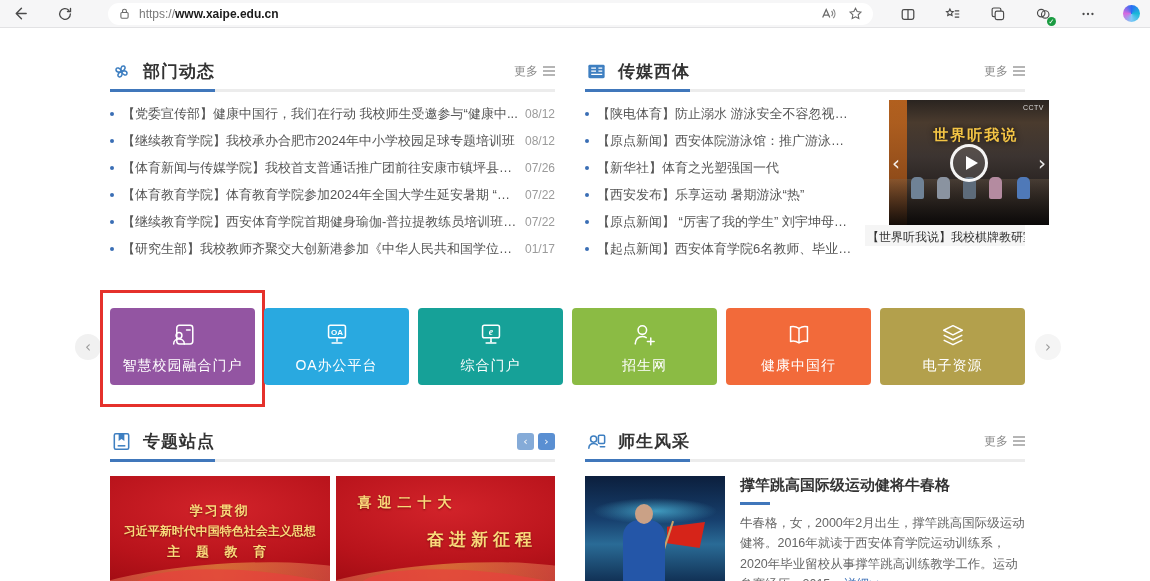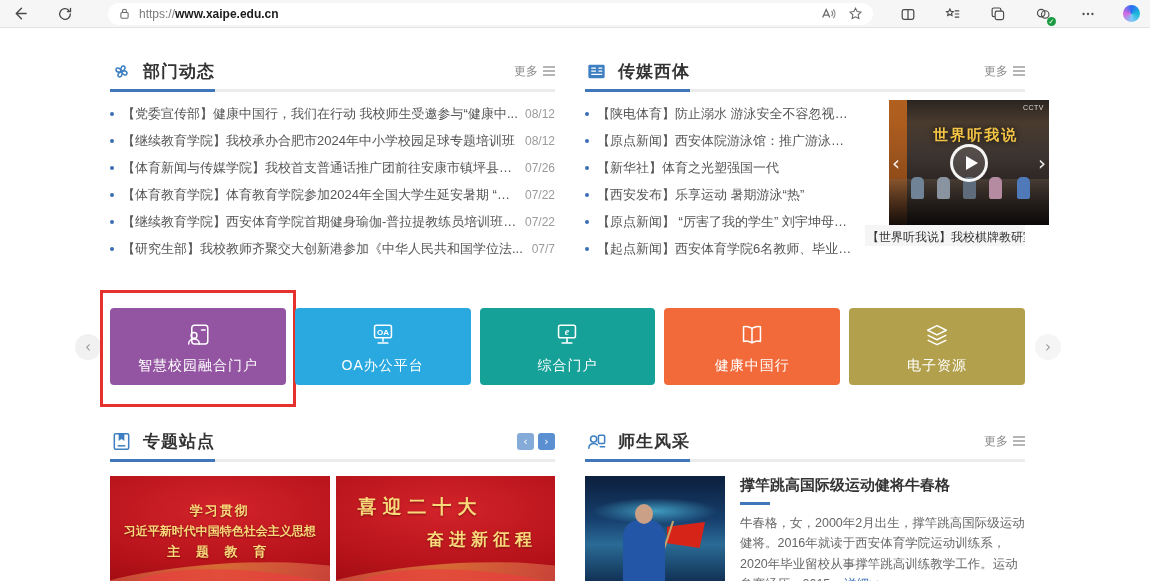--- a/index.html
+++ b/index.html
@@ -98,21 +98,21 @@
     border-radius:50%; background:linear-gradient(90deg,#e0565a,#f0b24a 50%,#e0565a);
     opacity:.55; transform:rotate(-4deg); }
   .banner .swoosh2 { position:absolute; right:-30%; bottom:-46px; width:120%; height:60px;
     border-radius:50%; background:#e8403d; opacity:.7; transform:rotate(6deg); }
   .b1-text { position:absolute; inset:0; display:flex; flex-direction:column; align-items:center;
     justify-content:center; gap:3px; color:#f9d97a; text-shadow:0 1px 2px rgba(80,0,0,.6); }
   .b1-text .l1 { font-size:13px; font-weight:bold; letter-spacing:2px; }
   .b1-text .l2 { font-size:12px; font-weight:bold; }
   .b1-text .l3 { font-size:13px; font-weight:bold; letter-spacing:6px; }
   .b2-text { position:absolute; inset:0; color:#f9d97a; text-shadow:0 1px 2px rgba(80,0,0,.6); }
-  .b2-text .l1 { position:absolute; left:22px; top:18px; font-size:19px; font-weight:bold; letter-spacing:6px; }
+  .b2-text .l1 { position:absolute; left:22px; top:18px; font-size:14px; font-weight:bold; letter-spacing:6px; }
   .b2-text .l2 { position:absolute; right:18px; top:52px; font-size:17px; font-weight:bold; letter-spacing:5px; }
 
   .profile { display:flex; gap:15px; margin-top:14px; }
   .photo { width:140px; height:110px; flex:0 0 auto; position:relative; overflow:hidden; cursor:pointer;
     background:linear-gradient(180deg,#0c1f3d 0%,#17406e 40%,#2a6b96 62%,#0e2a4d 100%); }
   .photo .glow { position:absolute; left:8px; top:22px; width:124px; height:26px; border-radius:50%;
     background:radial-gradient(closest-side,#53c6e8,transparent); opacity:.7; }
   .photo .person { position:absolute; left:38px; bottom:-8px; width:42px; height:74px;
     border-radius:16px 16px 4px 4px; background:#2456a8; }
   .photo .head { position:absolute; left:50px; bottom:62px; width:18px; height:20px;
@@ -249,21 +249,21 @@
             <span class="n-date">07/22</span>
           </div>
         <div class="news-row">
             <span class="dot"></span>
             <span class="n-text">【继续教育学院】西安体育学院首期健身瑜伽-普拉提教练员培训班开班...</span>
             <span class="n-date">07/22</span>
           </div>
         <div class="news-row">
             <span class="dot"></span>
             <span class="n-text">【研究生部】我校教师齐聚交大创新港参加《中华人民共和国学位法...</span>
-            <span class="n-date">07/7</span>
+            <span class="n-date">01/17</span>
           </div>
       </div>
     </section>
 
     <section class="col-r">
       <div class="sec-head">
         <span class="sec-icon">
           <svg class="ic" width="23" height="23" viewBox="0 0 24 24">
               <rect x="3.5" y="5" width="17" height="14" rx="1.5" fill="#3e7fc1"></rect>
               <path d="M6.5 8.5h5M6.5 11.5h5M14 8.5h4M14 11.5h4M6.5 15h11.5" stroke="#fff" stroke-width="1.3" fill="none"></path>
@@ -353,20 +353,28 @@
       </div>
       <div class="tile" style="background: rgb(22, 161, 152);">
         <svg viewBox="0 0 36 36" fill="none" stroke="#fff" stroke-width="1.7" stroke-linecap="round">
           <rect x="8.5" y="7" width="19" height="14" rx="2"></rect>
           <text x="18" y="18" text-anchor="middle" font-size="11" font-weight="bold" font-style="italic" fill="#fff" stroke="none" font-family="Liberation Serif,serif">e</text>
           <path d="M18 21v4M12.5 27h11"></path>
             <circle cx="18" cy="25.5" r="1" fill="#fff" stroke="none"></circle>
         </svg>
         <div class="tile-label">综合门户</div>
       </div>
+      <div class="tile" style="background: rgb(139, 187, 68);">
+        <svg viewBox="0 0 36 36" fill="none" stroke="#fff" stroke-width="1.7" stroke-linecap="round" stroke-linejoin="round">
+          <circle cx="15" cy="12.5" r="4.8"></circle>
+            <path d="M7 28c.5-5.5 4-8.3 8-8.3 1.6 0 3.1.4 4.4 1.3"></path>
+          <path d="M24.5 21.5v7.5M20.7 25.3h7.6"></path>
+        </svg>
+        <div class="tile-label">招生网</div>
+      </div>
       <div class="tile" style="background: rgb(242, 106, 58);">
         <svg viewBox="0 0 36 36" fill="none" stroke="#fff" stroke-width="1.7" stroke-linejoin="round">
           <path d="M18 10.5c-2.8-1.8-6.6-2.5-9.5-1.7v16.4c2.9-.8 6.7-.1 9.5 1.7 2.8-1.8 6.6-2.5 9.5-1.7V8.8c-2.9-.8-6.7-.1-9.5 1.7z"></path>
           <path d="M18 10.5v16.4"></path>
         </svg>
         <div class="tile-label">健康中国行</div>
       </div>
       <div class="tile" style="background: rgb(179, 160, 76);">
         <svg viewBox="0 0 36 36" fill="none" stroke="#fff" stroke-width="1.7" stroke-linejoin="round">
           <path d="M18 7.5l10.5 5.2L18 17.9 7.5 12.7z"></path>

